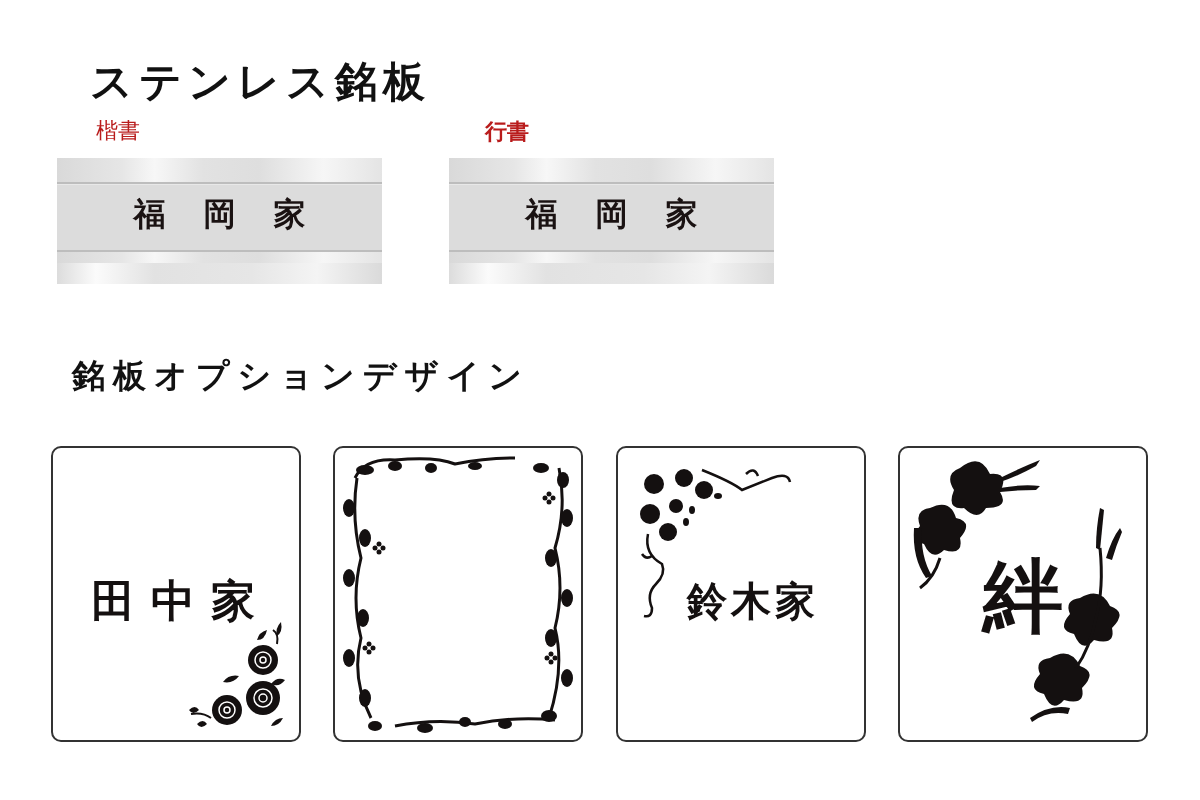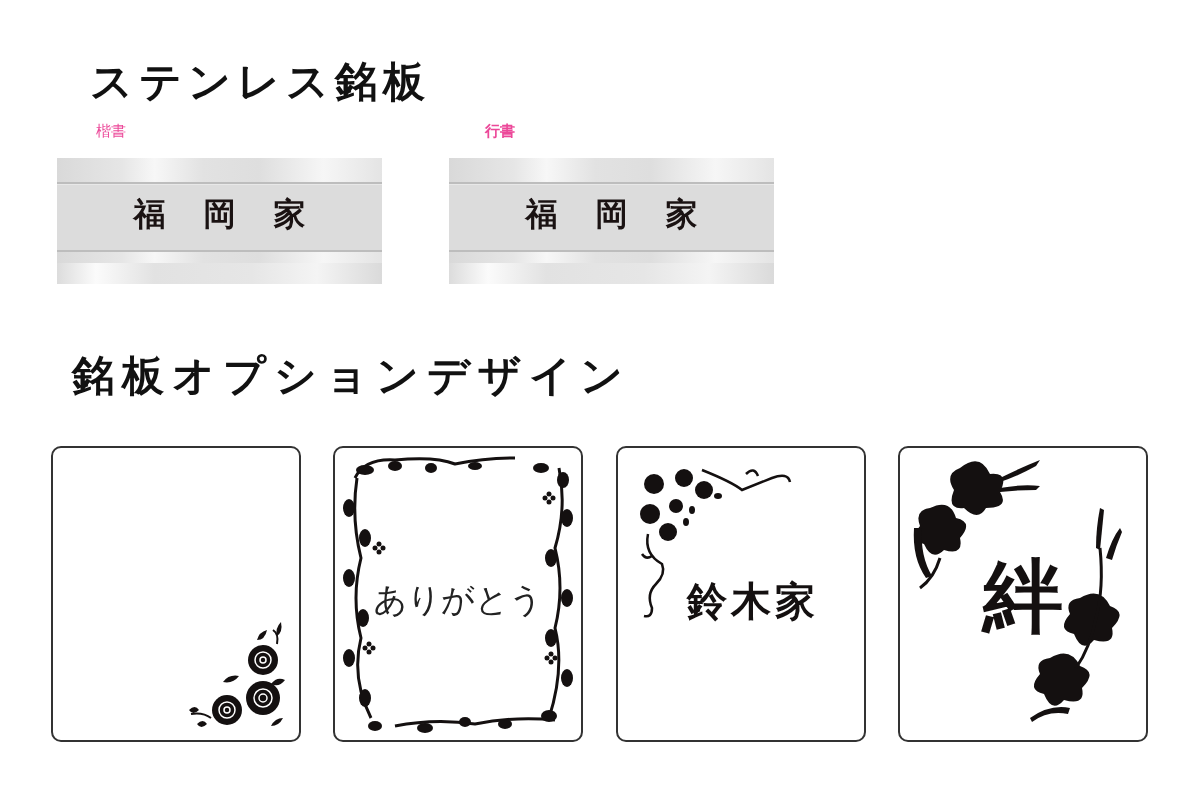--- a/index.html
+++ b/index.html
@@ -5,25 +5,25 @@
   html, body { margin:0; padding:0; }
   body {
     width:1200px; height:800px; background:#ffffff; position:relative; overflow:hidden;
     font-family: "DejaVu Serif", "Liberation Serif", serif; color:#111;
   }
   .h1 {
     position:absolute; left:74px; top:38px; font-size:42px; font-weight:bold;
     letter-spacing:6px; color:#111; line-height:56px; margin:16px;
   }
   .h2 {
-    position:absolute; left:72px; top:348px; font-size:42px; font-weight:bold;
+    position:absolute; left:72px; top:348px; font-size:33px; font-weight:bold;
     letter-spacing:8px; color:#111; line-height:56px; margin:0;
   }
   .style-label {
-    position:absolute; font-size:15px; color:#ec4899; line-height:22px;
+    position:absolute; font-size:22px; color:#b91c1c; line-height:22px;
   }
   .plate {
     position:absolute; width:325px; height:126px;
     background:linear-gradient(90deg,#d9d9d9 0%,#e6e6e6 20%,#f7f7f7 30%,#e2e2e2 45%,#dedede 62%,#f6f6f6 82%,#e4e4e4 100%);
   }
   .plate .band {
     position:absolute; left:0; right:0; top:24px; height:66px;
     background:#dcdcdc;
     border-top:2px solid #bdbdbd; border-bottom:2px solid #bdbdbd;
     box-shadow: inset 0 1px 0 #e8e8e8;
@@ -65,20 +65,21 @@
 <div class="style-label" style="left:485px;top:120px;font-weight:bold;">行書</div>
 <div class="plate" style="left:449px;top:158px;">
   <div class="band"></div>
   <div class="bottom"></div>
   <div class="name">福岡家</div>
 </div>
 
 <h2 class="h2">銘板オプションデザイン</h2>
 
 <div class="card c1" style="left:51px;">
+  <div class="text">田中家</div>
   <svg width="110" height="120" viewBox="0 0 110 120" style="right:6px;bottom:6px;">
     <g fill="#141010">
       <path d="M98 8 q-6 6 -4 14 q6 -4 4 -14z"></path>
       <path d="M84 16 q-8 2 -10 10 q8 0 10 -10z"></path>
       <path d="M94 30 q2 -10 -4 -14" stroke="#141010" stroke-width="2" fill="none"></path>
       <circle cx="80" cy="46" r="15"></circle>
       <circle cx="80" cy="84" r="17"></circle>
       <circle cx="44" cy="96" r="15"></circle>
       <path d="M56 62 q-10 -2 -16 6 q10 2 16 -6z"></path>
       <path d="M102 66 q-8 -4 -14 4 q8 4 14 -4z"></path>
@@ -140,21 +141,20 @@
       <circle cx="210" cy="50" r="2.5"></circle>
         <circle cx="214" cy="46" r="2.5"></circle>
         <circle cx="218" cy="50" r="2.5"></circle>
         <circle cx="214" cy="54" r="2.5"></circle>
       <circle cx="212" cy="210" r="2.5"></circle>
         <circle cx="216" cy="206" r="2.5"></circle>
         <circle cx="220" cy="210" r="2.5"></circle>
         <circle cx="216" cy="214" r="2.5"></circle>
     </g>
   </svg>
-  <div class="text">ありがとう</div>
 </div>
 
 <div class="card c3" style="left:616px;">
   <svg width="180" height="180" viewBox="0 0 180 180" style="left:10px;top:6px;">
     <g fill="#141010">
       <circle cx="26" cy="30" r="10"></circle>
         <circle cx="56" cy="24" r="9"></circle>
         <circle cx="76" cy="36" r="9"></circle>
       <circle cx="22" cy="60" r="10"></circle>
         <circle cx="48" cy="52" r="7"></circle>

